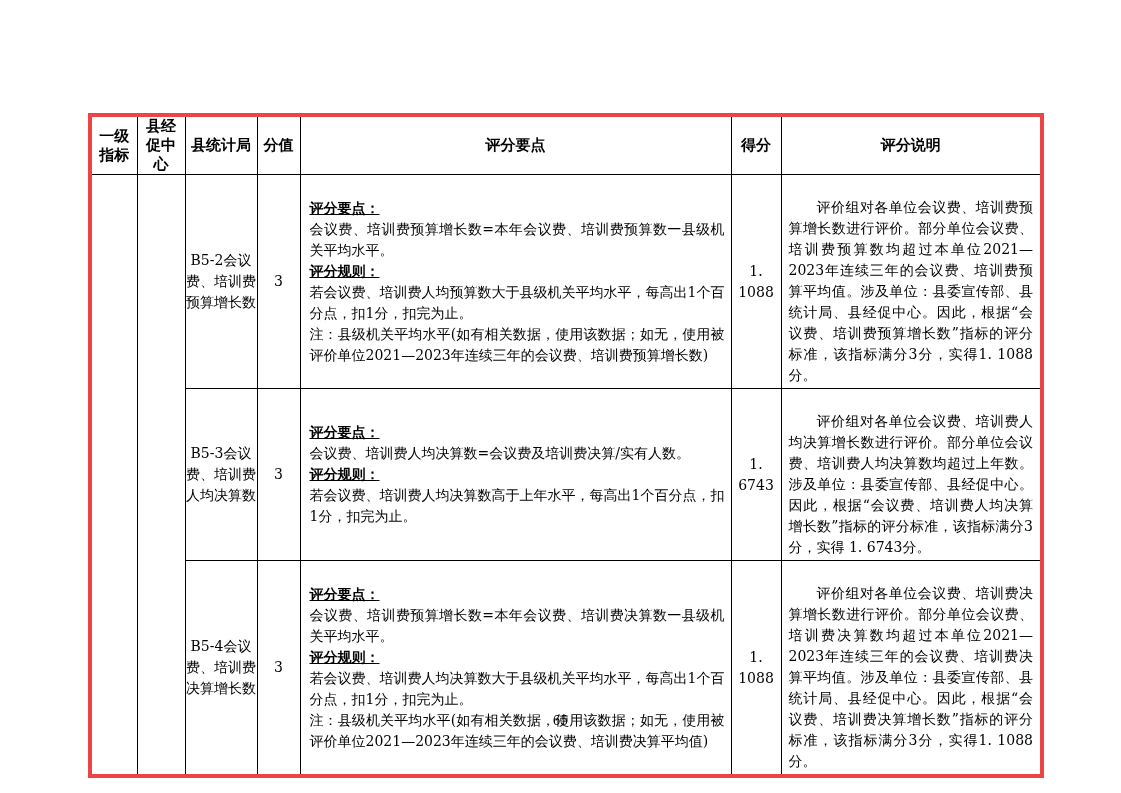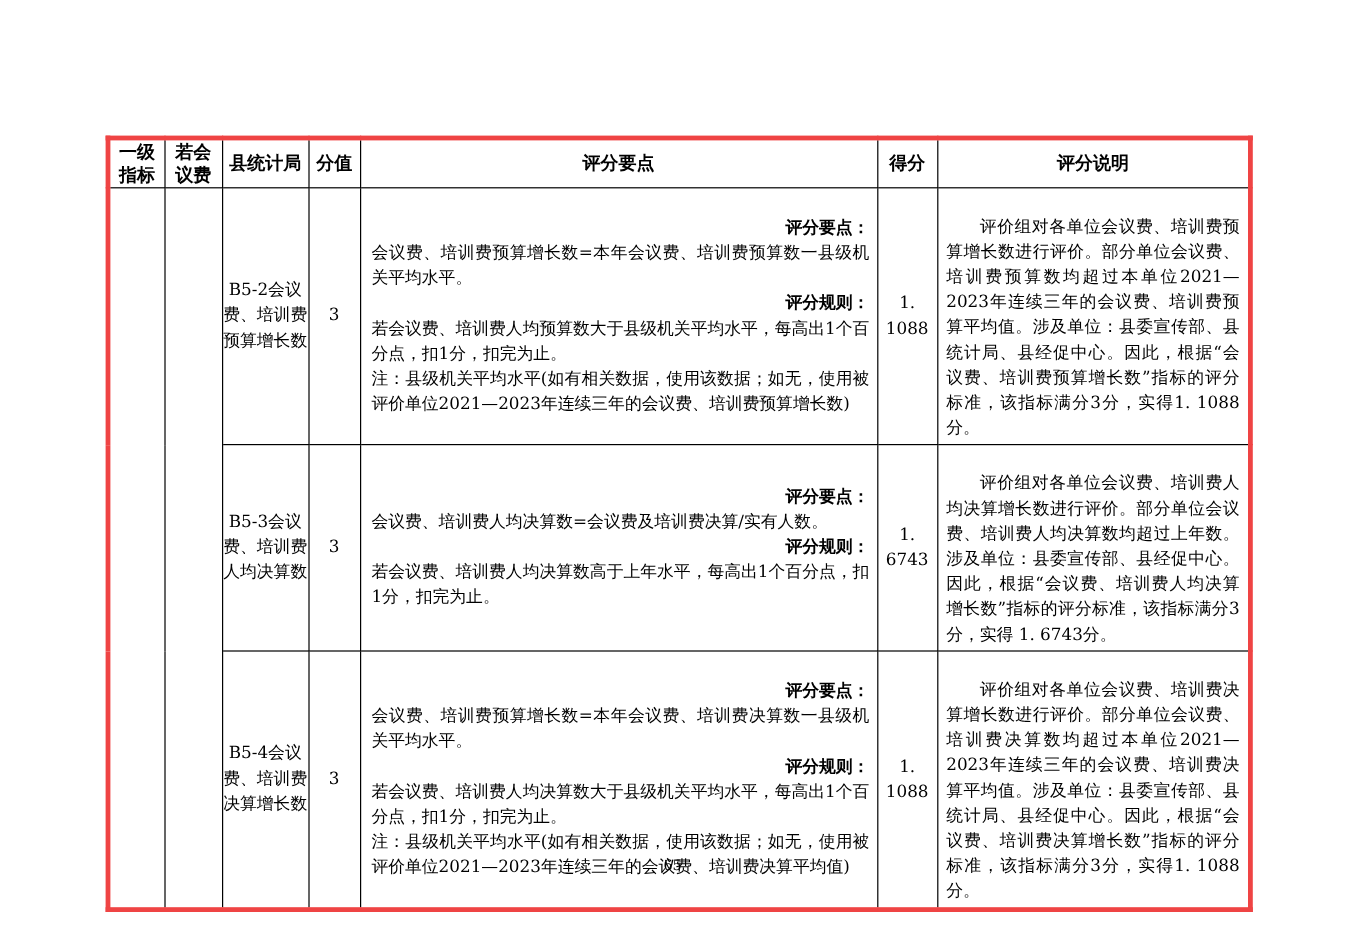--- a/index.html
+++ b/index.html
@@ -23,21 +23,21 @@
   .score-table th{
     font-size:15px;line-height:19px;font-weight:bold;
     text-align:center;height:39px;padding:0 2px;
   }
   td.c-center{text-align:center;font-size:14px;line-height:21px;}
   td.c-l3{padding:2px 0;}
   td.c-criteria{
     font-size:14px;line-height:21px;text-align:justify;
     padding:2px 6px 2px 9px;vertical-align:middle;
   }
-  td.c-criteria .lbl{font-weight:bold;text-align:right;}
+  td.c-criteria .lbl{font-weight:bold;text-align:left;text-decoration:underline;}
   td.c-expl{
     font-size:14px;line-height:21px;text-align:justify;
     padding:2px 7px;vertical-align:middle;
   }
   td.c-expl .indent{text-indent:2em;margin-top:20px;}
   tr.r-tall{height:173px;}
   tr.r-mid{height:143px;}
   .page-number{
     position:absolute;left:0;top:714px;width:100%;
     text-align:center;font-size:12px;line-height:14px;
@@ -52,21 +52,21 @@
       <col style="width:48px">
       <col style="width:72px">
     <col style="width:43px">
       <col style="width:431px">
       <col style="width:50px">
     <col style="width:261px">
   </colgroup>
   <thead>
     <tr>
       <th>一级指标</th>
-      <th>若会议费</th>
+      <th>县经促中心</th>
       <th>县统计局</th>
       <th>分值</th>
       <th>评分要点</th>
       <th>得分</th>
       <th>评分说明</th>
     </tr>
   </thead>
   <tbody>
     <tr class="r-tall">
       <td rowspan="3" class="c-center"></td>

